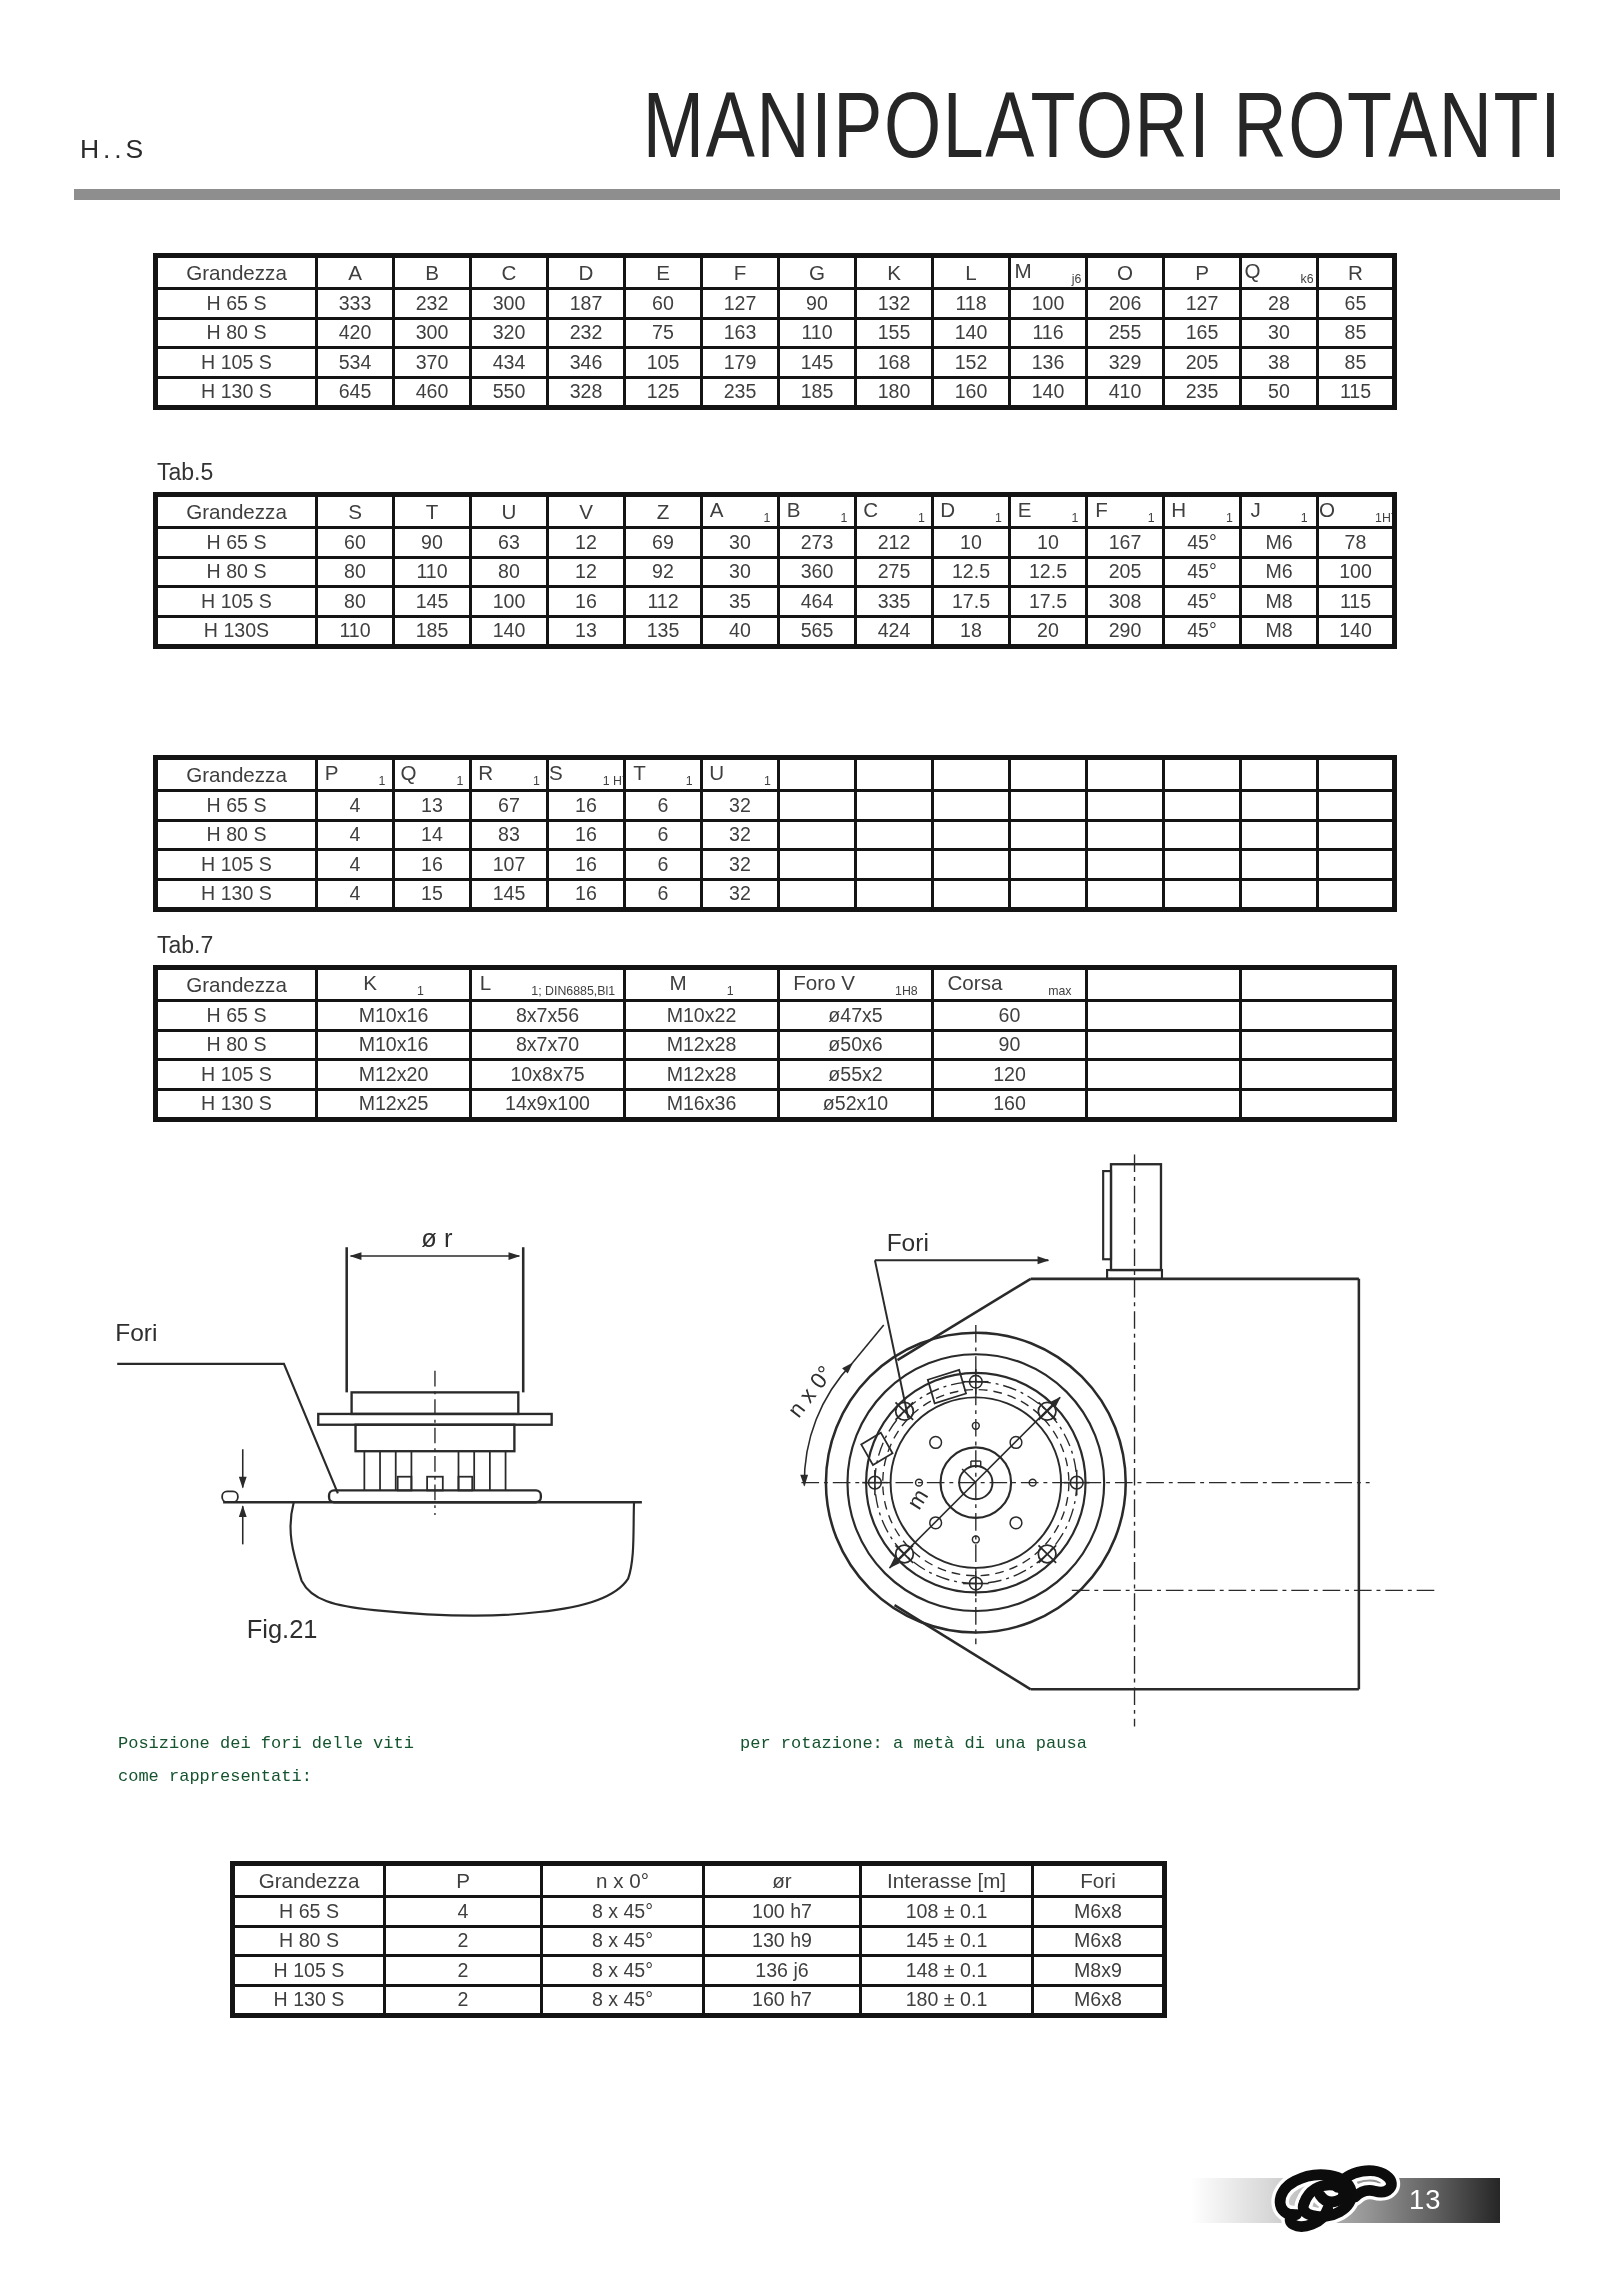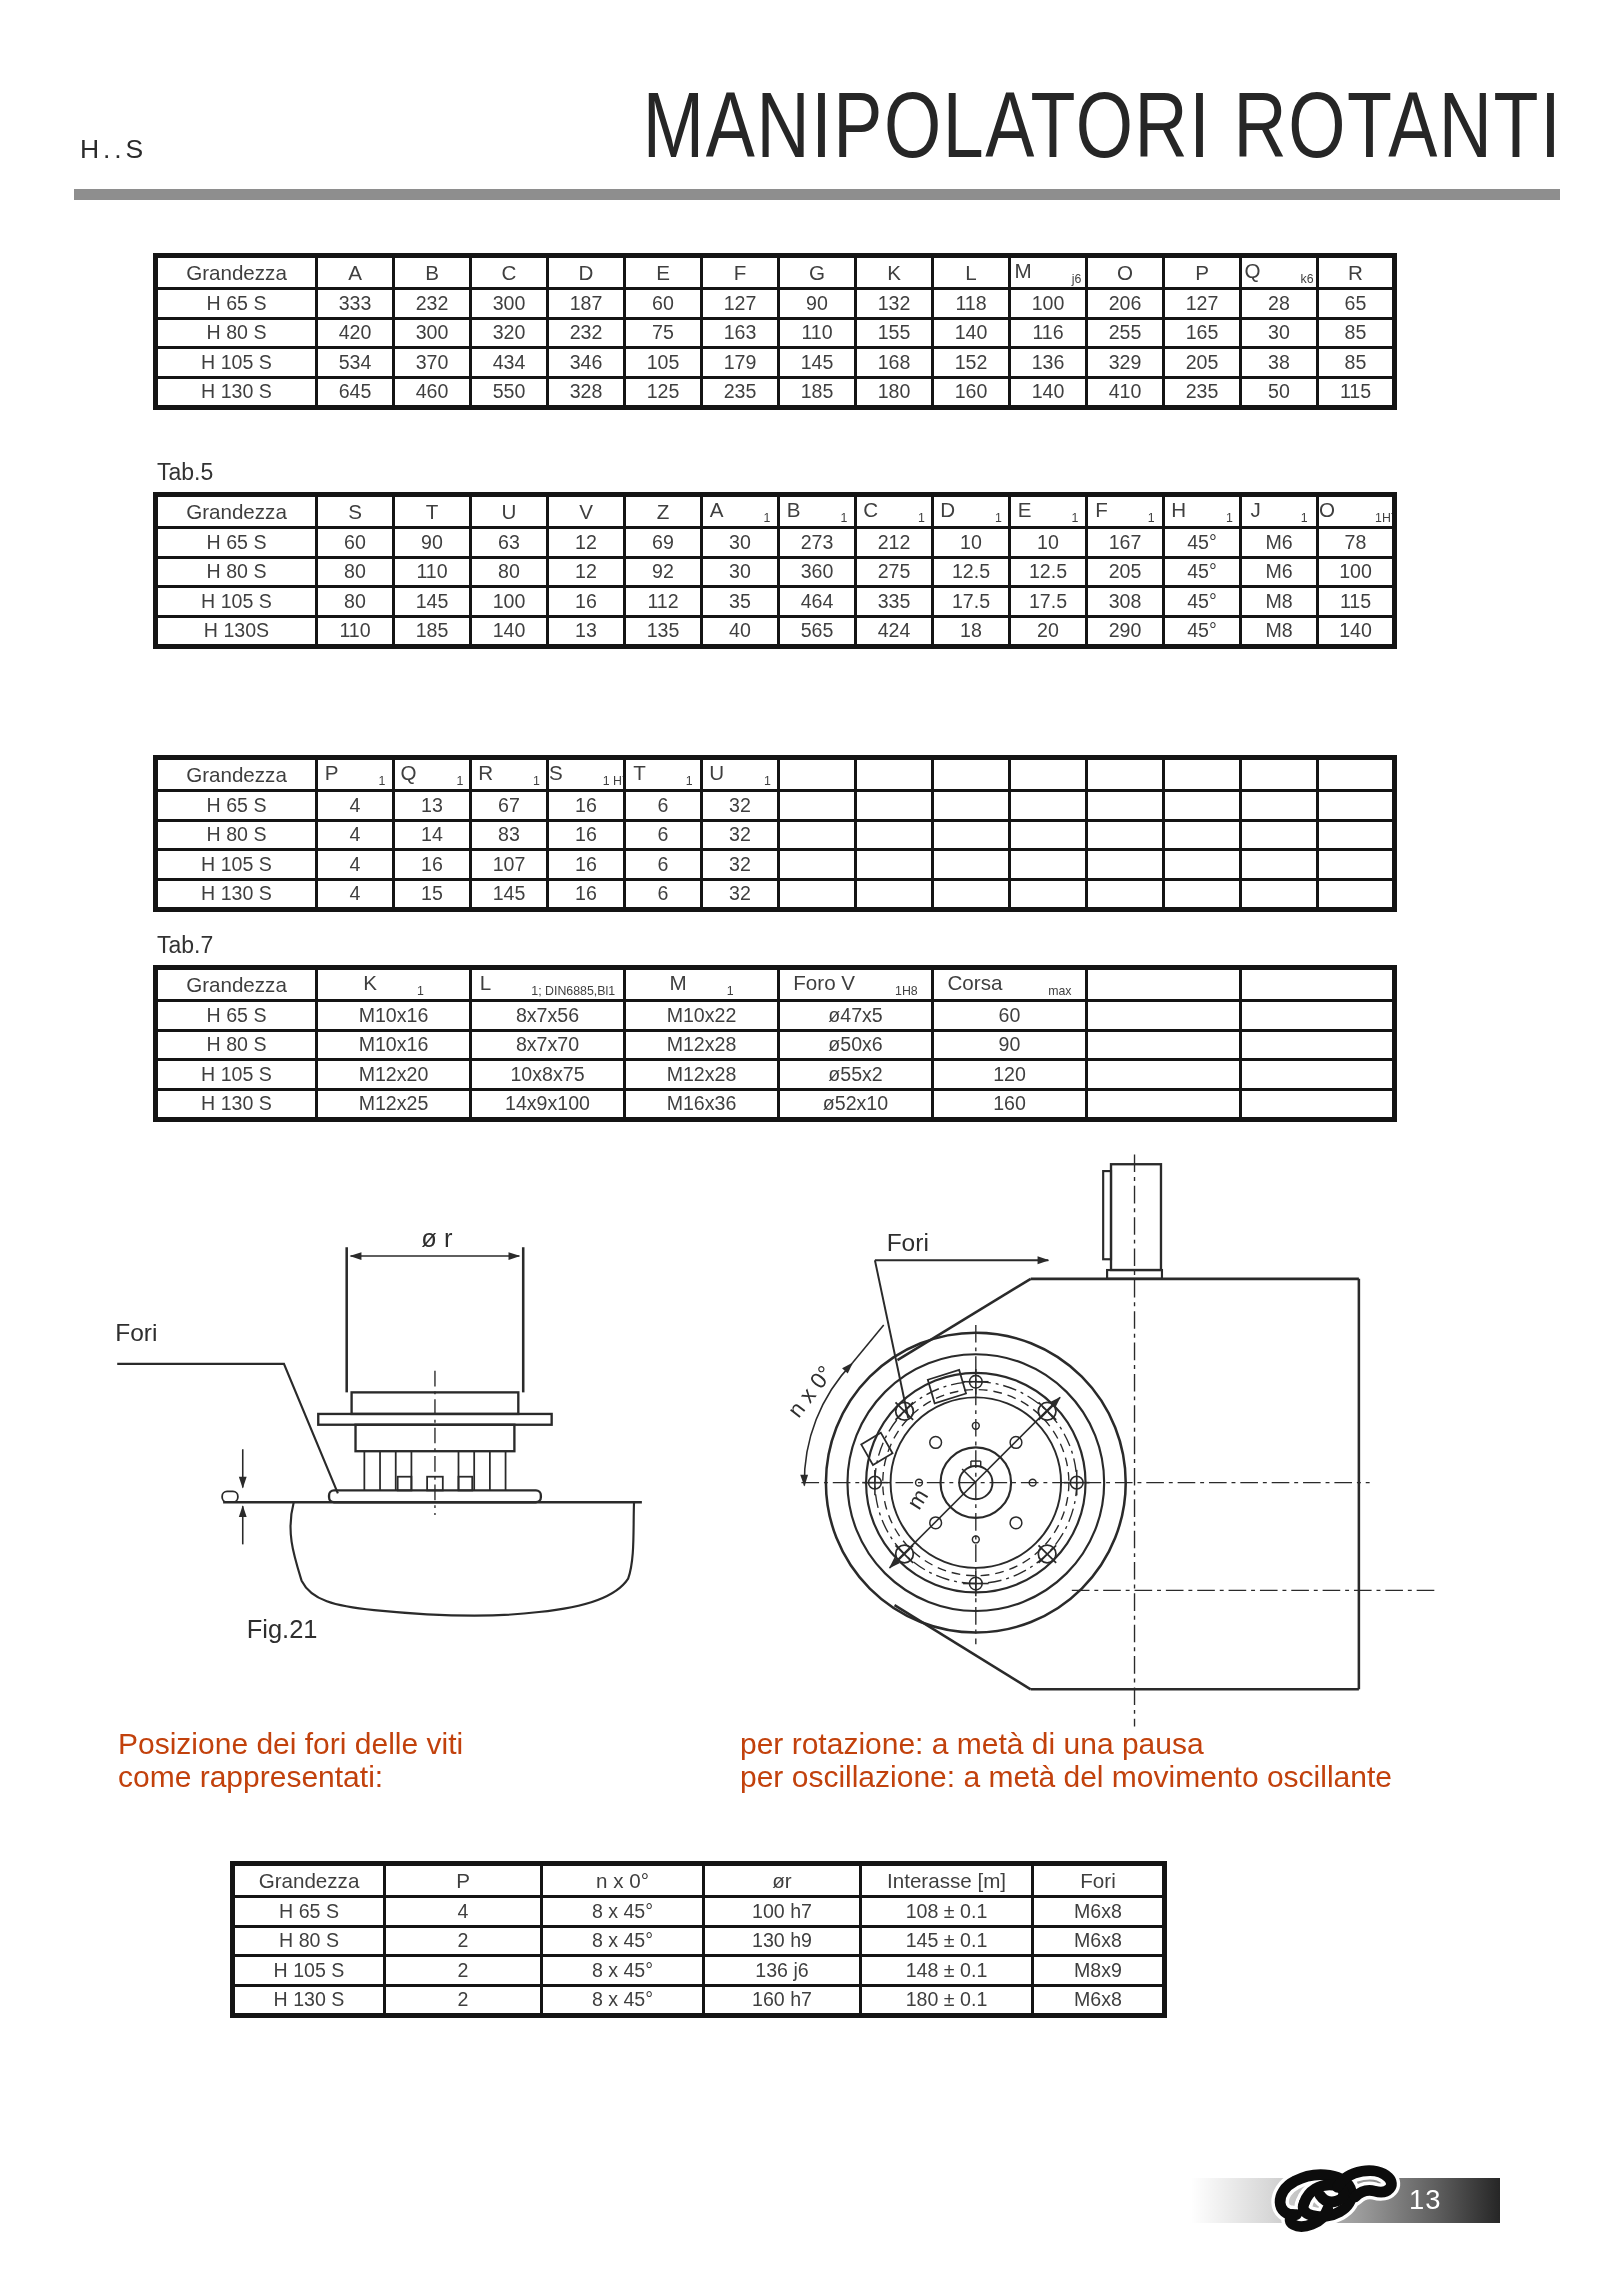--- a/index.html
+++ b/index.html
@@ -19,21 +19,21 @@
   .dtable th,.dtable td{
     border:3.9px solid #141414;text-align:center;vertical-align:middle;
     font-weight:400;color:#3f3f3f;overflow:hidden;white-space:nowrap;padding:0;
   }
   .dtable th{height:29px;font-size:20.6px;}
   .dtable td{height:26.5px;font-size:19.6px;}
   .dtable{border:5.9px solid #141414;}
   .dtable sub{font-size:0.60em;margin-left:40px;}
   .tcaption{position:absolute;font-size:23px;color:#333;}
   
-  .note{position:absolute;font-size:30px;color:#c2410c;line-height:33px;white-space:nowrap;}
+  .note{position:absolute;font-size:17px;color:#14532d;line-height:33px;white-space:nowrap;font-family:Liberation Mono, monospace;}
   
   .fbar{
     position:absolute;left:1191px;top:2178px;width:309px;height:45px;
     background:linear-gradient(90deg,#ffffff 0%,#d8d8d8 25%,#9a9a9a 55%,#5d5d5d 80%,#262626 100%);
   }
   .fpage{position:absolute;left:1409px;top:2184px;font-size:27.4px;color:#ffffff;letter-spacing:1px;}
   .figsvg{position:absolute;}
   svg text{font-family:"Liberation Sans",sans-serif;fill:#2e2e2e;}
 </style>
 </head>
@@ -635,21 +635,20 @@
       <text x="75" y="298" font-size="23" stroke="none" fill="#2e2e2e" transform="rotate(-52 75 298)">n x 0°</text>
 
       <line x1="342" y1="276" x2="168" y2="450" stroke-width="1.6" marker-start="url(#arr2)" marker-end="url(#arr2)"></line>
       <text x="198" y="392" font-size="23" stroke="none" fill="#2e2e2e" transform="rotate(-58 198 392)">m</text>
     </g>
   </svg>
 
   <div class="note" style="left:118px;top:1727px;">Posizione dei fori delle viti</div>
   <div class="note" style="left:118px;top:1760px;">come rappresentati:</div>
   <div class="note" style="left:740px;top:1727px;">per rotazione: a metà di una pausa</div>
-  <div class="note" style="left:740px;top:1760px;">per oscillazione: a metà del movimento oscillante</div>
 
   <div class="fbar"></div>
   <svg class="figsvg" style="left:1269px;top:2152px;" width="137" height="86" viewBox="0 0 140 88">
     <g fill="none" stroke-linecap="round">
       <g stroke="#ffffff" stroke-width="18">
         <path d="M 28,64 C 6,66 6,40 26,30 C 48,18 80,22 84,40 C 88,58 62,70 44,65 C 36,63 33,58 36,52"></path>
         <path d="M 36,52 C 40,40 52,32 66,34 C 78,36 80,46 70,50 C 62,53 56,50 52,44"></path>
         <path d="M 70,36 C 80,18 110,14 122,26 C 130,34 122,44 108,40 C 100,38 94,40 88,46"></path>
         <path d="M 24,64 C 16,72 28,80 44,74 C 54,70 58,64 60,58"></path>
       </g>

